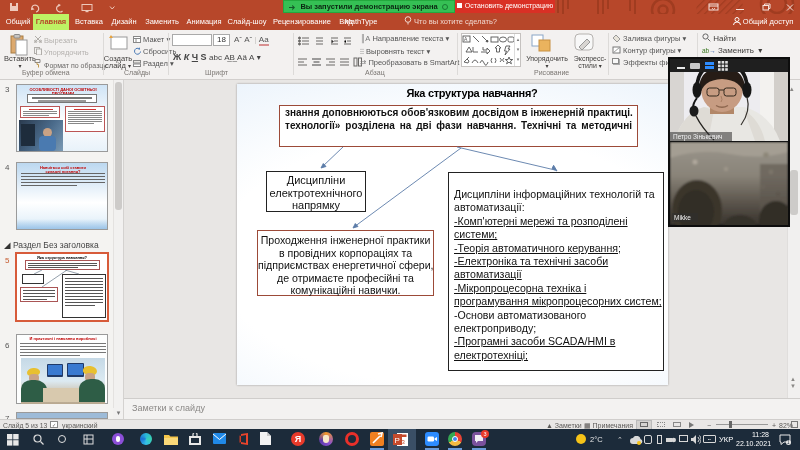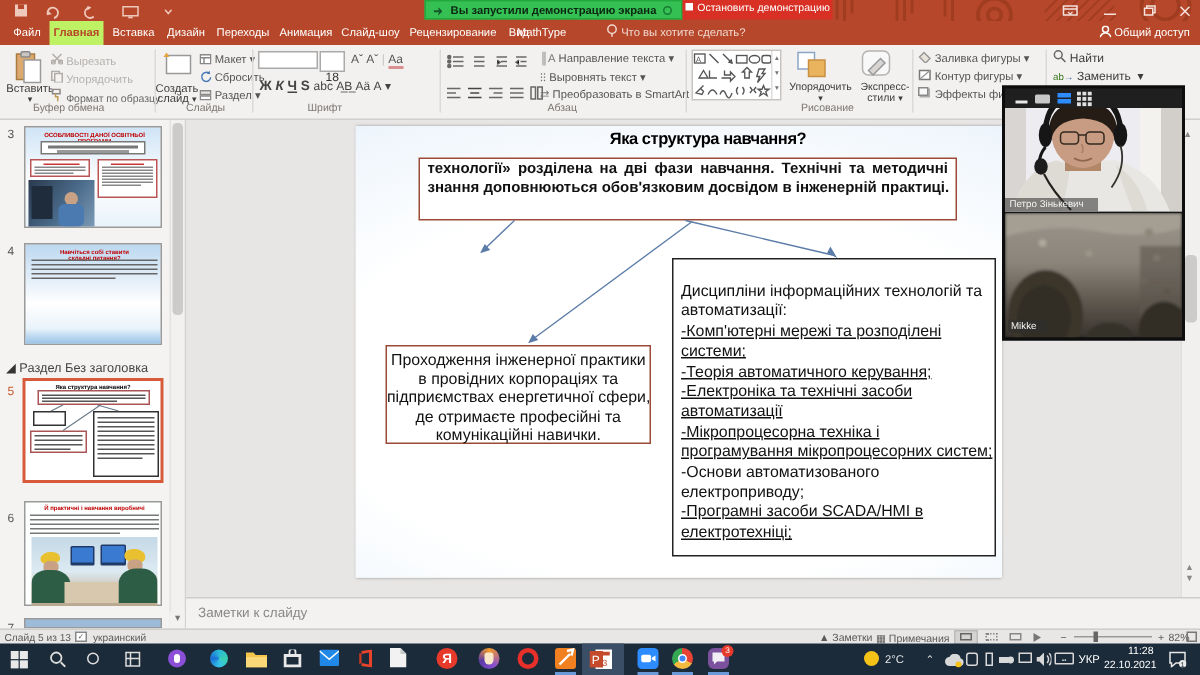--- a/index.html
+++ b/index.html
@@ -95,25 +95,25 @@
   </svg>
 </div>
 
 <div class="abs" style="left:283px;top:0;width:172px;height:13px;background:#35c054;border:1px solid #23a83e;color:#0c2612;font-size:7.5px;font-weight:bold;text-align:center;line-height:11.5px">Вы запустили демонстрацию экрана
   <div class="abs" style="left:5px;top:3.5px;width:6px;height:6px;background:#15592a;clip-path:polygon(0 40%,60% 40%,50% 0,100% 50%,50% 100%,60% 60%,0 60%)"></div>
   <div class="abs" style="left:158px;top:3px;width:6px;height:6px;border-radius:50%;border:1px solid #187a32"></div>
 </div>
 <div class="abs" style="left:455px;top:0;width:100px;height:13px;background:#d93025;color:#fff;font-size:7px;line-height:12px;text-align:center;white-space:nowrap"><span style="display:inline-block;width:5px;height:5px;background:#fff;margin-right:3px"></span>Остановить демонстрацию</div>
 
 <div id="tabrow">
-  <div class="tab" style="left:5px;width:26px">Файл</div>
+  <div class="tab" style="left:5px;width:26px">Общий</div>
   <div class="tab sel" style="left:33px;width:36px">Главная</div>
   <div class="tab" style="left:72px;width:34px">Вставка</div>
   <div class="tab" style="left:108px;width:32px">Дизайн</div>
-  <div class="tab" style="left:142px;width:40px">Переходы</div>
+  <div class="tab" style="left:142px;width:40px">Заменить</div>
   <div class="tab" style="left:184px;width:40px">Анимация</div>
   <div class="tab" style="left:226px;width:42px">Слайд-шоу</div>
   <div class="tab" style="left:270px;width:64px">Рецензирование</div>
   <div class="tab" style="left:336px;width:20px">Вид</div>
   <div class="tab" style="left:340px;width:42px">MathType</div>
   <div class="tab" style="left:404px;width:130px;text-align:left;color:#f0d8d0"><svg width="8" height="9" viewBox="0 0 8 9" style="vertical-align:-1px">
         <circle cx="4" cy="3.5" r="2.8" fill="none" stroke="#f0d8d0"></circle>
         <line x1="4" y1="6.5" x2="4" y2="8.5" stroke="#f0d8d0"></line>
       </svg> Что вы хотите сделать?</div>
   <div class="tab" style="left:728px;width:70px"><svg width="8" height="8" viewBox="0 0 8 8" style="vertical-align:-1px">
@@ -165,21 +165,21 @@
         <path d="M6.8 0.2 l0.3 2.3 l-2.3 -0.3 z" fill="#4a7ab5"></path>
       </svg> Сбросить</div>
   <div class="abs" style="left:133px;top:29px;color:#555"><svg width="8" height="7" viewBox="0 0 8 7" style="vertical-align:-1px">
         <rect x="0.5" y="0.5" width="7" height="2.5" fill="#e8e6e2" stroke="#888"></rect>
         <rect x="0.5" y="4" width="7" height="2.5" fill="#fff" stroke="#888"></rect>
       </svg> Раздел ▾</div>
   <div class="glabel" style="left:124px">Слайды</div>
   <div class="gsep" style="left:168px"></div>
 
   <div class="abs" style="left:172px;top:4px;width:40px;height:12px;background:#fff;border:1px solid #aaa"></div>
-  <div class="abs" style="left:213px;top:4px;width:17px;height:12px;background:#fff;border:1px solid #aaa;font-size:8px;padding:12px 0 0 3px;color:#333">18</div>
+  <div class="abs" style="left:213px;top:4px;width:17px;height:12px;background:#fff;border:1px solid #aaa;font-size:8px;padding:0 0 0 3px;color:#333">18</div>
   <div class="abs" style="left:234px;top:5px;color:#555;font-size:8px">Аˇ Аˇ <span style="color:#c5c2c0">|</span> <span style="border-bottom:2px solid #d89090">Аа</span></div>
   <div class="abs" style="left:173px;top:22px;color:#444;font-size:9px;font-weight:bold">Ж <span style="font-style:italic">К</span> <span style="text-decoration:underline">Ч</span> S <span style="font-weight:normal;font-size:8px">abc А̲В̲ Аӓ А ▾</span></div>
   <div class="glabel" style="left:205px">Шрифт</div>
   <div class="gsep" style="left:293px"></div>
 
   <svg class="abs" style="left:298px;top:6px" width="60" height="10" viewBox="0 0 60 10">
     <g stroke="#6a6866">
         <circle cx="1.5" cy="2" r="1" fill="#6a6866"></circle>
         <line x1="4" y1="2" x2="11" y2="2"></line>
         <circle cx="1.5" cy="5" r="1" fill="#6a6866"></circle>
@@ -411,34 +411,35 @@
   <div class="abs" style="left:113px;top:0;width:11px;height:339px;background:#f2f1f0;border-left:1px solid #e4e2e0"></div>
   <div class="abs" style="left:115px;top:2px;width:7px;height:128px;background:#cdcbc9;border-radius:3px"></div>
   <div class="abs" style="left:113px;top:328px;width:11px;height:11px;background:#f2f1f0;color:#777;font-size:7px;text-align:center;line-height:10px">▾</div>
 </div>
 
 <div id="editor">
   <div id="slide">
 
     <div class="abs" style="left:125px;top:3px;width:220px;text-align:center;font-size:11px;letter-spacing:-0.3px;font-weight:bold;color:#000">Яка структура навчання?</div>
     <div class="abs" style="left:42px;top:21px;width:359px;height:42px;border:1px solid #9c4a38;background:#fff;padding:1px 5px;font-size:10px;font-weight:bold;color:#111;line-height:12.9px">
+      <div style="white-space:nowrap">знання доповнюються обов'язковим досвідом в інженерній практиці.</div>
       <div style="white-space:nowrap;text-align:justify;text-align-last:justify">технології» розділена на дві фази навчання. Технічні та методичні</div>
-      <div style="white-space:nowrap">знання доповнюються обов'язковим досвідом в інженерній практиці.</div>
     </div>
 
     <svg class="abs" style="left:0;top:0" width="431" height="301" viewBox="0 0 431 301">
       <g stroke="#5b7ca8" stroke-width="0.9" fill="#5b7ca8">
         <line x1="106" y1="63" x2="85" y2="83"></line>
         <path d="M84 84 l5 -1.5 l-2.7 -3 z"></path>
         <line x1="220" y1="63" x2="318" y2="86"></line>
         <path d="M320 87 l-5 -2.5 l1.6 -3.2 z"></path>
         <line x1="224" y1="64" x2="117" y2="143"></line>
         <path d="M116 144 l5 -1.5 l-2.7 -3 z"></path>
       </g>
     </svg>
+    <div class="abs" style="left:29px;top:87px;width:100px;height:41px;border:1px solid #222;background:#fff;font-size:11px;color:#111;text-align:center;line-height:12.5px;padding-top:2px">Дисципліни<br>електротехнічного<br>напрямку</div>
     <div class="abs" style="left:20px;top:146px;width:177px;height:66px;border:1px solid #9c4a38;background:#fff;font-size:10.6px;color:#111;text-align:center;line-height:12.5px;padding-top:3px;white-space:nowrap">Проходження інженерної практики<br>в провідних корпораціях та<br>підприємствах енергетичної сфери,<br>де отримаєте професійні та<br>комунікаційні навички.</div>
     <div class="abs" style="left:211px;top:88px;width:216px;height:199px;border:1px solid #222;background:#fff;font-size:10.6px;color:#111;line-height:13.4px;padding:15px 2px 0 5px;white-space:nowrap">Дисципліни інформаційних технологій та<br>автоматизації:<br><span style="text-decoration:underline">-Комп'ютерні мережі та розподілені<br>системи;</span><br><span style="text-decoration:underline">-Теорія автоматичного керування;</span><br><span style="text-decoration:underline">-Електроніка та технічні засоби<br>автоматизації</span><br><span style="text-decoration:underline">-Мікропроцесорна техніка і<br>програмування мікропроцесорних систем;</span><br>-Основи автоматизованого<br>електроприводу;<br><span style="text-decoration:underline">-Програмні засоби SCADA/HMI в<br>електротехніці;</span></div>
   </div>
 </div>
 
 <div id="vscroll">
   <div class="abs" style="left:2px;top:5px;color:#8a8886;font-size:7px">▴</div>
   <div class="abs" style="left:2px;top:90px;width:8px;height:45px;background:#cdcbc9;border-radius:3px"></div>
   <div class="abs" style="left:2px;top:296px;color:#8a8886;font-size:6px;line-height:7px">▲<br>▼</div>
 </div>

